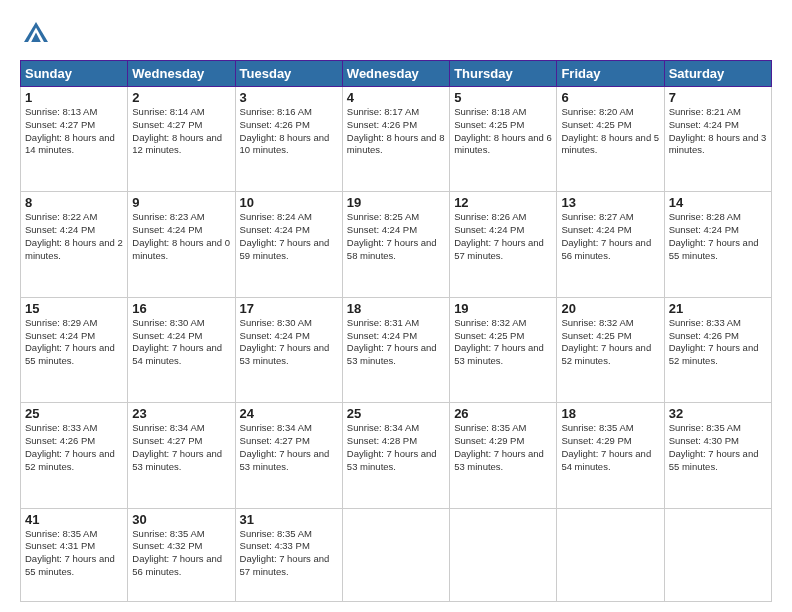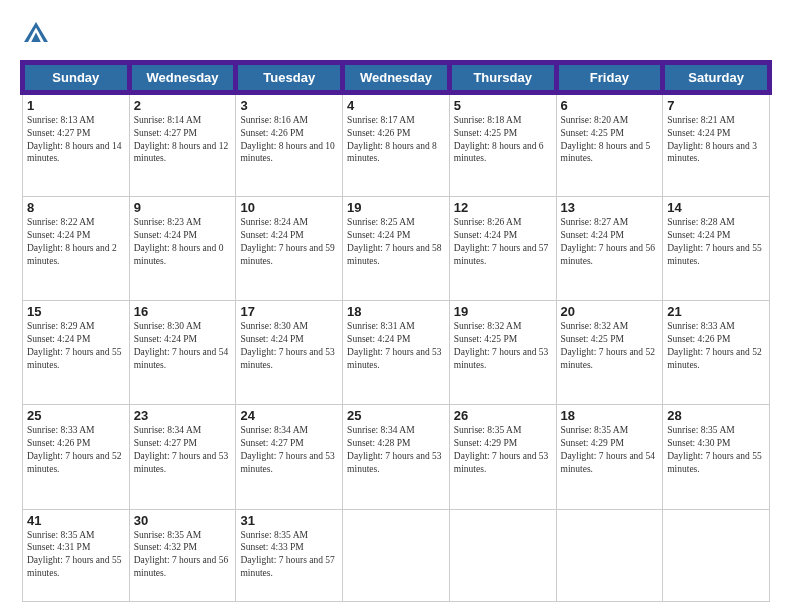--- a/index.html
+++ b/index.html
@@ -58,22 +58,22 @@
       border-collapse: collapse;
       width: 100%;
       table-layout: fixed;
     }
     .calendar th {
       background-color: #2e6da4;
       color: #fff;
       font-size: 13px;
       font-weight: bold;
       padding: 5px 4px;
-      text-align: center;
-      border: 5px solid #4c1d95;
+      text-align: left;
+      border: 1px solid #4c1d95;
     }
     .calendar td {
       vertical-align: top;
       border: 1px solid #ccc;
       padding: 3px 4px;
       font-size: 10px;
       color: #333;
       background: #fff;
       height: 88px;
     }
@@ -84,21 +84,20 @@
       font-size: 13px;
       font-weight: bold;
       color: #222;
       display: block;
       margin-bottom: 1px;
     }
     .day-info {
       font-size: 9.5px;
       line-height: 1.35;
       color: #333;
-      font-family: Liberation Serif, serif;
     }
     .empty {
       background: #f5f5f5;
     }
   </style>
 </head>
 <body>
 
 <div class="page">
   <div class="header">
@@ -241,21 +240,21 @@
           </td>
           <td>
             <span class="day-num">26</span>
             <div class="day-info">Sunrise: 8:35 AM<br>Sunset: 4:29 PM<br>Daylight: 7 hours and 53 minutes.</div>
           </td>
           <td>
             <span class="day-num">18</span>
             <div class="day-info">Sunrise: 8:35 AM<br>Sunset: 4:29 PM<br>Daylight: 7 hours and 54 minutes.</div>
           </td>
           <td>
-            <span class="day-num">28</span>
+            <span class="day-num">32</span>
             <div class="day-info">Sunrise: 8:35 AM<br>Sunset: 4:30 PM<br>Daylight: 7 hours and 55 minutes.</div>
           </td>
         </tr>
         <tr>
           <td>
             <span class="day-num">41</span>
             <div class="day-info">Sunrise: 8:35 AM<br>Sunset: 4:31 PM<br>Daylight: 7 hours and 55 minutes.</div>
           </td>
           <td>
             <span class="day-num">30</span>

